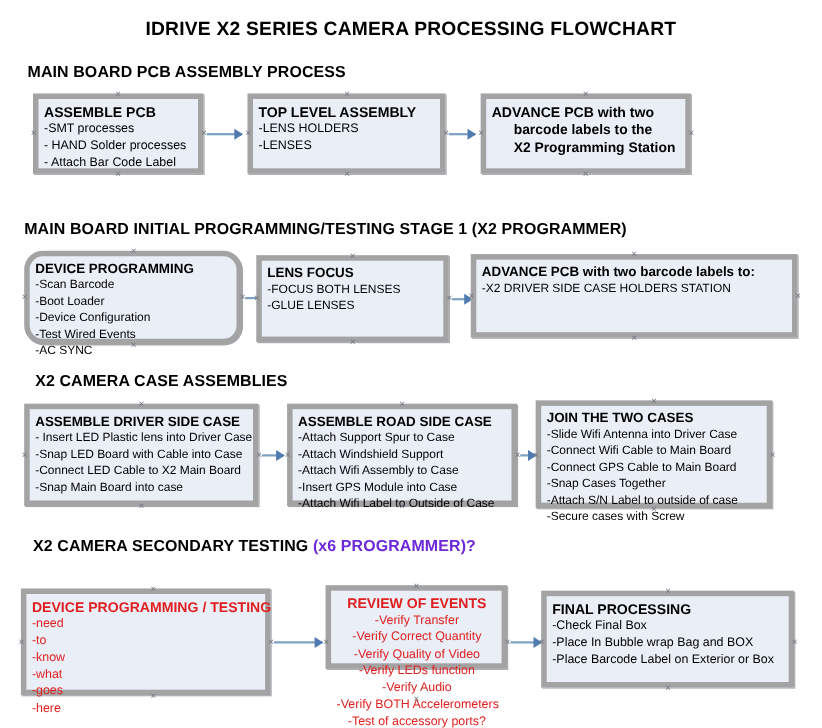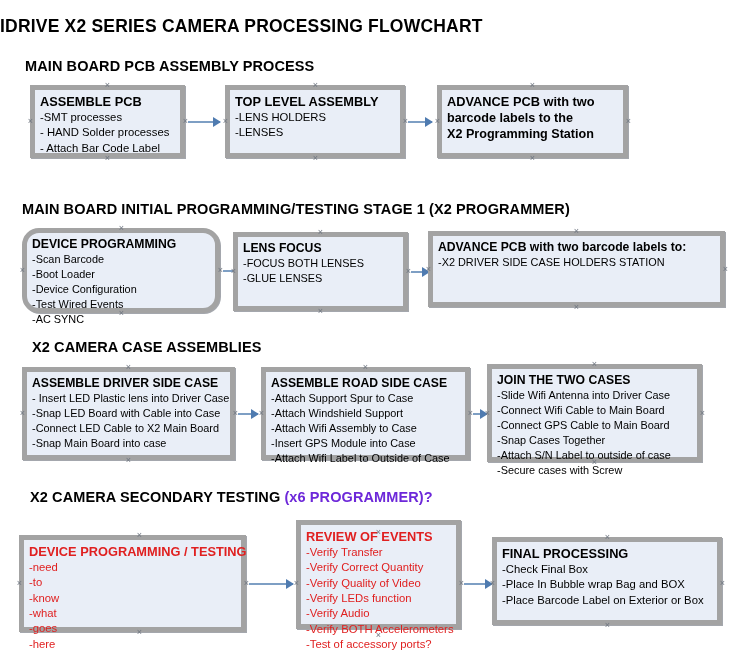--- a/index.html
+++ b/index.html
@@ -18,20 +18,21 @@
   #canvas {
     position: absolute;
     left: 0; top: 0;
     width: 747px;
     height: 662px;
   }
   .title {
     position: absolute;
     left: 0; top: 16px;
     width: 747px;
+    text-align: center;
     font-size: 17.5px;
     font-weight: bold;
     letter-spacing: 0.2px;
     white-space: nowrap;
   }
   .section-head {
     position: absolute;
     font-size: 14.5px;
     font-weight: bold;
     white-space: nowrap;
@@ -61,20 +62,21 @@
     font-size: 11.3px;
     line-height: 1.37;
     white-space: nowrap;
   }
   .pbox.narrow .hdr { font-size: 12.2px; }
   .pbox.narrow .li { font-size: 10.9px; }
   .pbox.boldbody .li {
     font-size: 12.6px;
     font-weight: bold;
     line-height: 1.32;
+    margin-left: 20px;
   }
   .pbox.red .hdr, .pbox.red .li { color: #e02020; }
 
   .conn {
     position: absolute;
     height: 2px;
     background: #7e9fc4;
   }
   .conn .head {
     position: absolute;
@@ -276,21 +278,21 @@
   </div>
   <div class="xmark" style="left:136px; top:532px;"></div>
   <div class="xmark" style="left:136px; top:629px;"></div>
   <div class="xmark" style="left:16px; top:580px;"></div>
   <div class="xmark" style="left:243px; top:580px;"></div>
 
   <div class="conn" style="left:249px; top:583px; width:44px;">
       <span class="head"></span>
     </div>
 
-  <div class="pbox red" style="left:296px; top:520px; width:165px; height:109px;">
+  <div class="pbox red" style="left:296px; top:532px; width:165px; height:76px;text-align:center;">
     <div class="inner">
       <div class="hdr">REVIEW OF EVENTS</div>
       <div class="li">-Verify Transfer</div>
       <div class="li">-Verify Correct Quantity</div>
       <div class="li">-Verify Quality of Video</div>
       <div class="li">-Verify LEDs function</div>
       <div class="li">-Verify Audio</div>
       <div class="li">-Verify BOTH Accelerometers</div>
       <div class="li">-Test of accessory ports?</div>
     </div>

